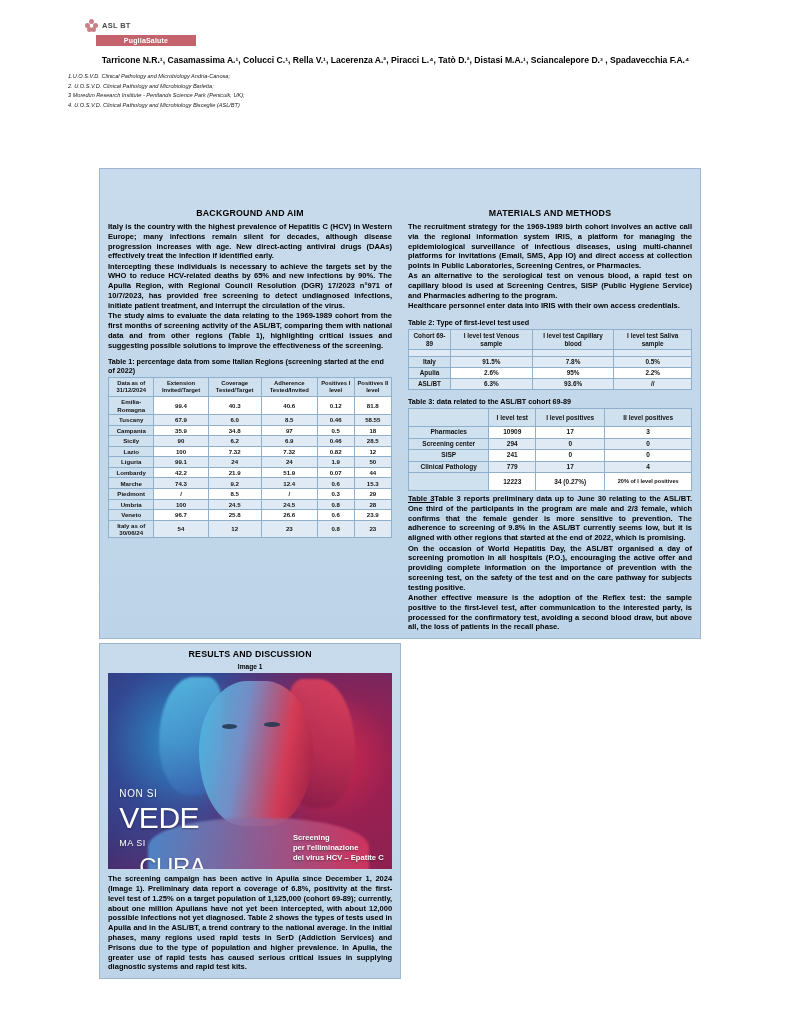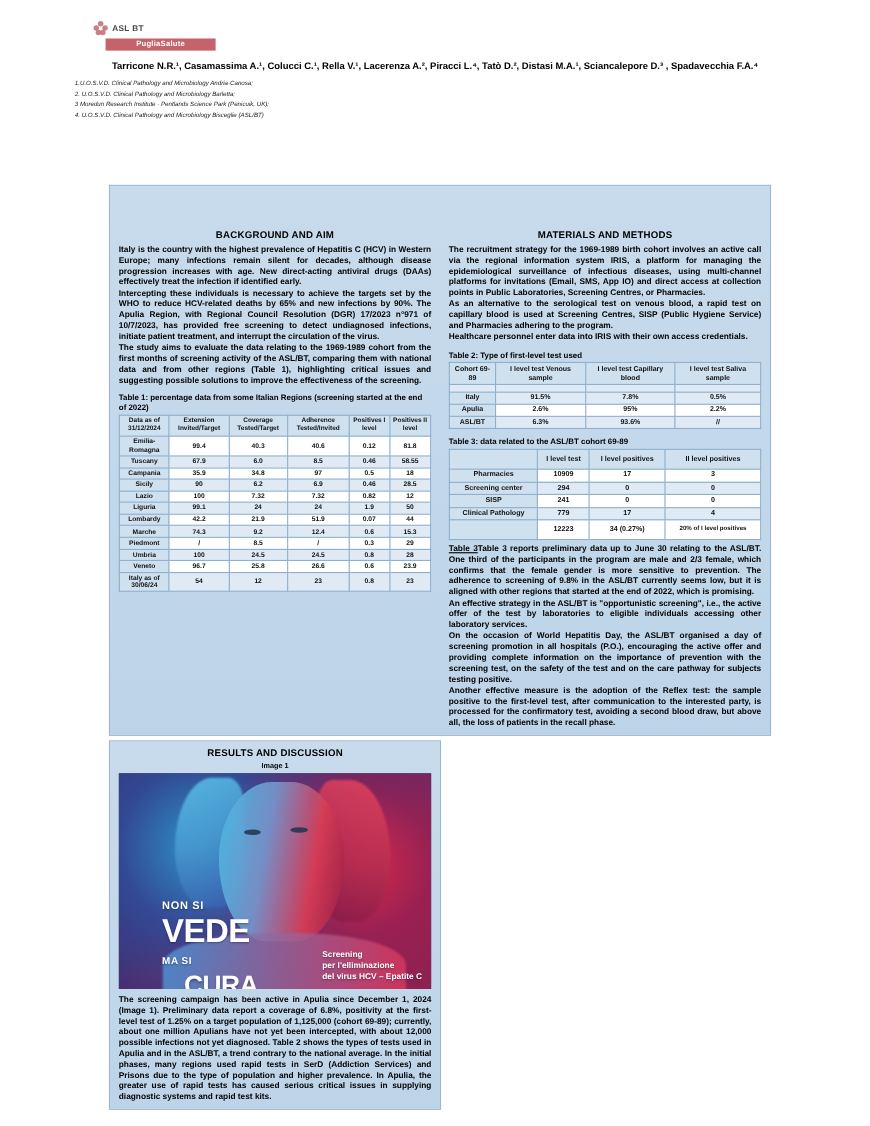--- a/index.html
+++ b/index.html
@@ -172,22 +172,22 @@
   .pi-shoulder {
     position:absolute; left:14%; bottom:-6%; width:78%; height:32%;
     border-radius: 46% 46% 0 0;
     background: linear-gradient(90deg, rgba(80,150,215,.8), rgba(215,55,95,.85));
     filter: blur(1.2px);
   }
   .pi-eye { position:absolute; width:5.5%; height:2.4%; border-radius:50%;
             background:#20344c; opacity:.85; }
   .pi-eye.l { left:40%; top:26%; }
   .pi-eye.r { left:55%; top:25%; }
-  .pi-txt { position:absolute; left:4%; color:#ffffff; font-weight:bold;
-            text-shadow:0 1px 2px rgba(0,0,0,.35);margin-left:28px; }
+  .pi-txt { position:absolute; left:4%; color:#ffffff; font-weight:normal;
+            text-shadow:0 1px 2px rgba(0,0,0,.35); }
   .pi-nonsi { bottom:36%; font-size:10px; letter-spacing:.6px; }
   .pi-vede  { bottom:20%; font-size:30px; letter-spacing:-.5px; line-height:.85; }
   .pi-masi  { bottom:11%; font-size:9px; letter-spacing:.5px; }
   .pi-cura  { bottom:-4%; left:11%; font-size:24px; letter-spacing:-.5px; line-height:.85; }
   .pi-sub {
     position:absolute; right:3%; bottom:3%; text-align:left;
     color:#ffffff; font-weight:bold; font-size:7.6px; line-height:1.32;
     text-shadow:0 1px 2px rgba(0,0,0,.4);
   }
 
@@ -429,21 +429,20 @@
               <td class="rowhdr"></td>
               <td>12223</td>
               <td>34 (0.27%)</td>
               <td class="small">20% of I level positives</td>
             </tr>
           </tbody>
         </table>
 
         <div style="height:3px"></div>
         <p class="para"><span class="u">Table 3</span><span>Table 3 reports preliminary data up to June 30 relating to the ASL/BT. One third of the participants in the program are male and 2/3 female, which confirms that the female gender is more sensitive to prevention. The adherence to screening of 9.8% in the ASL/BT currently seems low, but it is aligned with other regions that started at the end of 2022, which is promising.</span></p>
-        <p class="para">An effective strategy in the ASL/BT is "opportunistic screening", i.e., the active offer of the test by laboratories to eligible individuals accessing other laboratory services.</p>
         <p class="para">On the occasion of World Hepatitis Day, the ASL/BT organised a day of screening promotion in all hospitals (P.O.), encouraging the active offer and providing complete information on the importance of prevention with the screening test, on the safety of the test and on the care pathway for subjects testing positive.</p>
         <p class="para">Another effective measure is the adoption of the Reflex test: the sample positive to the first-level test, after communication to the interested party, is processed for the confirmatory test, avoiding a second blood draw, but above all, the loss of patients in the recall phase.</p>
       </div>
     </div>
   </div>
 
   <div class="panel results-panel" style="width:50.2%;">
     <div style="padding:5px 8px 6px 8px;">
       <div class="sec-title">RESULTS AND DISCUSSION</div>
       <div class="img-cap">Image 1</div>

